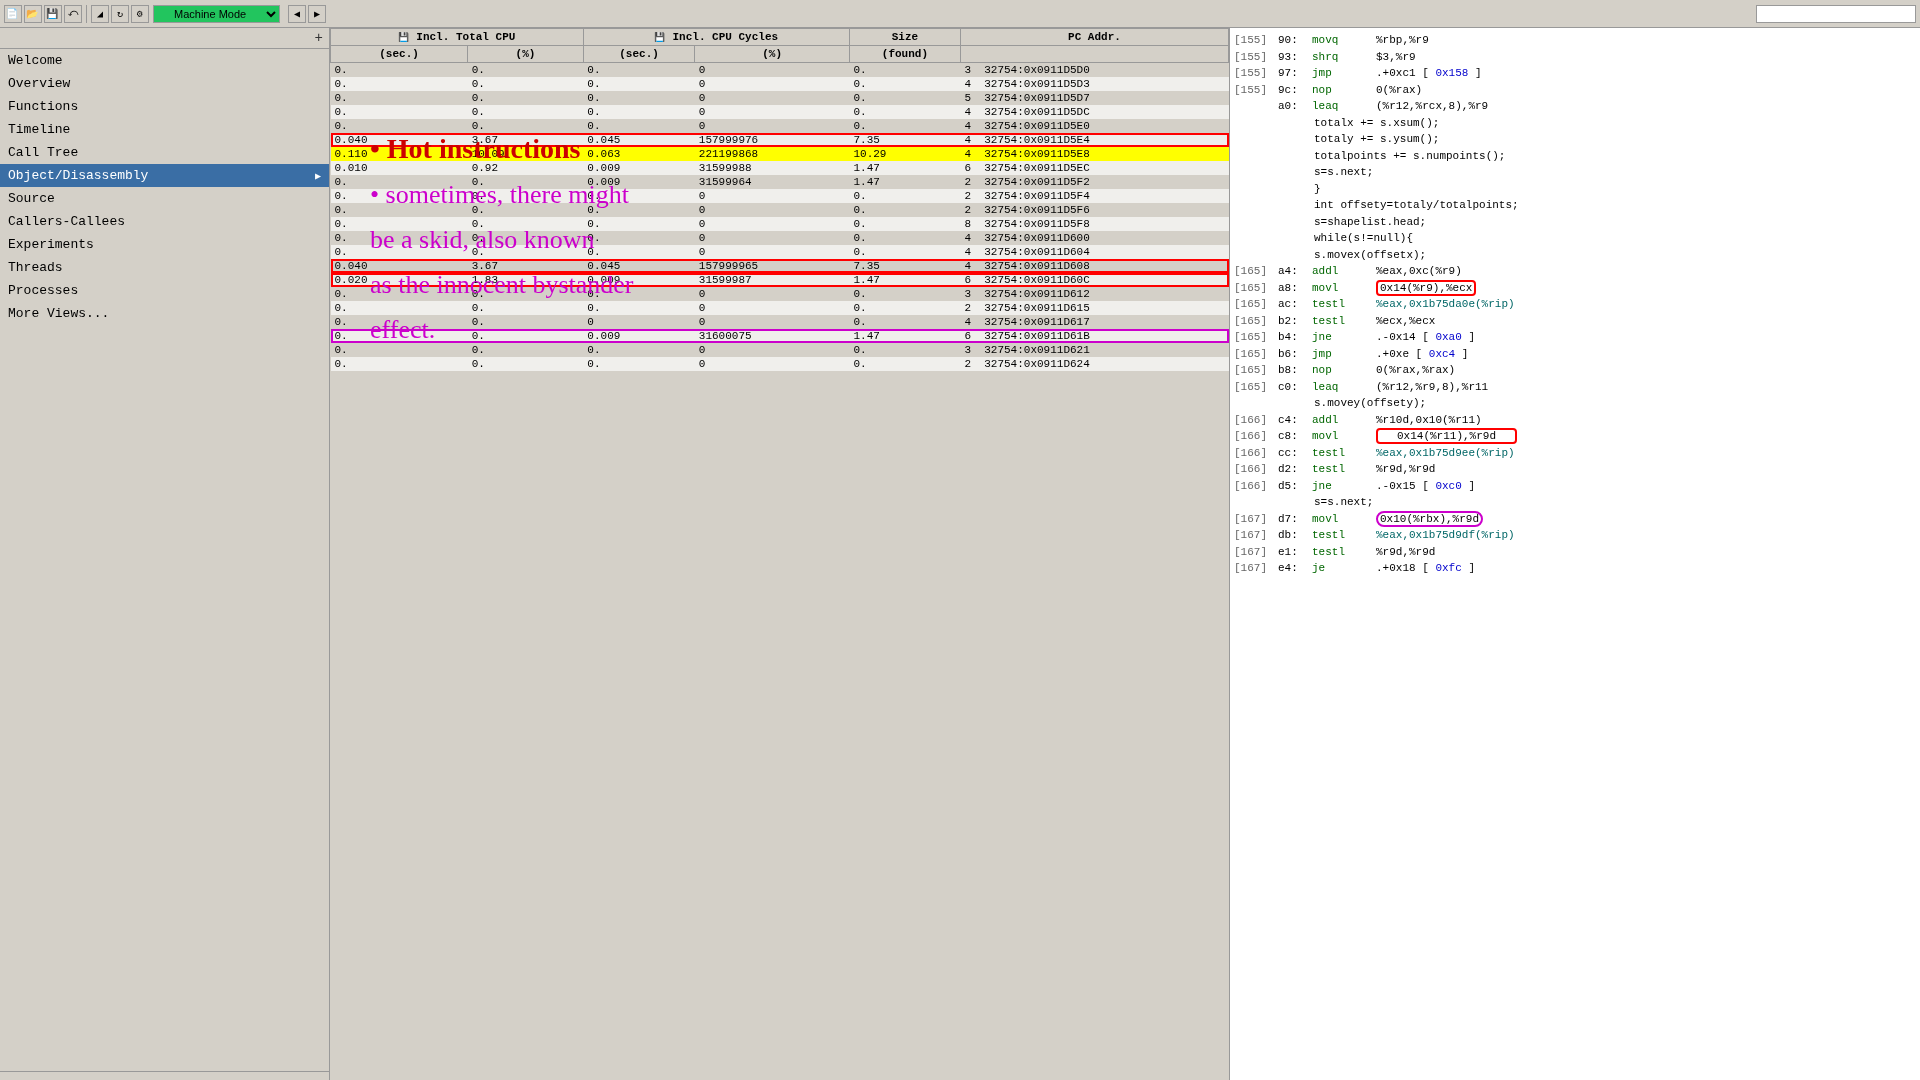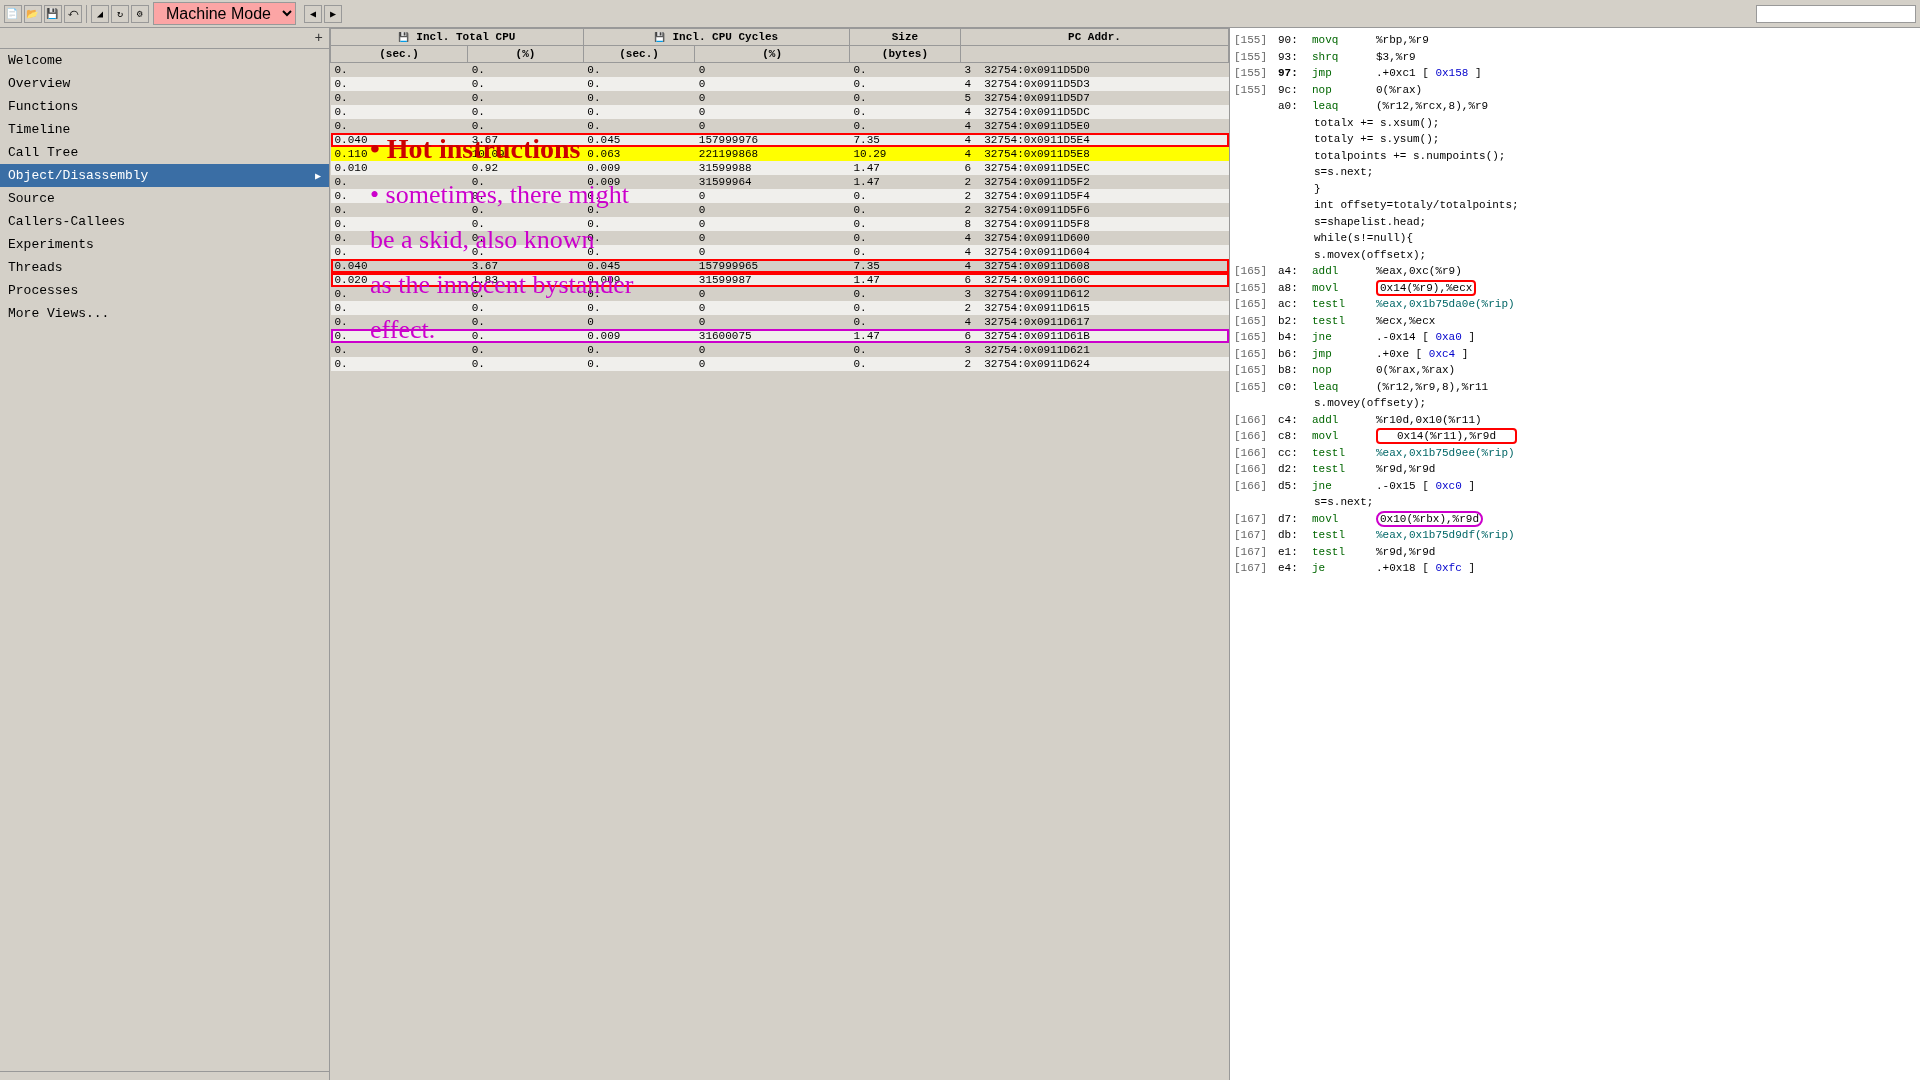--- a/index.html
+++ b/index.html
@@ -4,21 +4,21 @@
   <style>
     * { margin: 0; padding: 0; box-sizing: border-box; }
     body { font-family: 'Courier New', monospace; font-size: 12px; background: #d4d0c8; color: #000; overflow: hidden; width: 1920px; height: 1080px; }
 
     .toolbar {
       display: flex; align-items: center; background: #d4d0c8; border-bottom: 1px solid #999; padding: 2px 4px; height: 28px; gap: 4px;
     }
     .toolbar-icons { display: flex; gap: 2px; }
     .toolbar-icon { width: 18px; height: 18px; background: #d4d0c8; border: 1px solid #999; display: flex; align-items: center; justify-content: center; font-size: 10px; cursor: pointer; }
     .toolbar-separator { width: 1px; height: 18px; background: #999; margin: 0 2px; }
-    .mode-select { font-size: 16px; border: 1px solid #999; background: #fca5a5; padding: 1px 8px; }
+    .mode-select { font-size: 11px; border: 1px solid #999; background: #22c55e; padding: 1px 16px; }
     .nav-arrows { display: flex; gap: 2px; margin-left: 4px; }
     .nav-arrow { width: 18px; height: 18px; background: #d4d0c8; border: 1px solid #999; display: flex; align-items: center; justify-content: center; font-size: 10px; cursor: pointer; }
     .find-area { margin-left: auto; display: flex; align-items: center; gap: 4px; }
     .find-label { font-size: 11px; }
     .find-input { width: 160px; height: 18px; border: 1px solid #999; font-size: 11px; padding: 0 2px; }
 
     .main-container { display: flex; height: calc(1080px - 28px); }
 
     
     .sidebar { width: 330px; min-width: 330px; background: #d4d0c8; border-right: 1px solid #999; display: flex; flex-direction: column; }
@@ -140,21 +140,21 @@
                 <span style="font-size:9px;">💾</span> Incl. CPU Cycles
               </th>
               <th>Size</th>
               <th>PC Addr.</th>
             </tr>
             <tr>
               <th>(sec.)</th>
               <th>(%)</th>
               <th>(sec.)</th>
               <th>(%)</th>
-              <th>(bytes)</th>
+              <th>(found)</th>
               <th></th>
             </tr>
           </thead>
           <tbody id="data-tbody">
           <tr>
     <td>0.</td>
     <td>0.</td>
     <td>0.</td>
     <td>0</td>
     <td>0.</td>
@@ -352,21 +352,21 @@
     <span>%rbp,%r9</span>
   </div>
   <div style="display:flex; gap:4px;">
     <span style="color:#666; min-width:40px;">[155]</span>
     <span style="min-width:30px;">93:</span>
     <span style="color:#006600; min-width:60px;">shrq</span>
     <span>$3,%r9</span>
   </div>
   <div style="display:flex; gap:4px;">
     <span style="color:#666; min-width:40px;">[155]</span>
-    <span style="min-width:30px;font-weight:bold;">97:</span>
+    <span style="min-width:30px;">97:</span>
     <span style="color:#006600; min-width:60px;">jmp</span>
     <span>.+0xc1 [ <a style="color:#0000cc;">0x158</a> ]</span>
   </div>
   <div style="display:flex; gap:4px;">
     <span style="color:#666; min-width:40px;">[155]</span>
     <span style="min-width:30px;">9c:</span>
     <span style="color:#006600; min-width:60px;">nop</span>
     <span>0(%rax)</span>
   </div>
   <div style="display:flex; gap:4px;">

